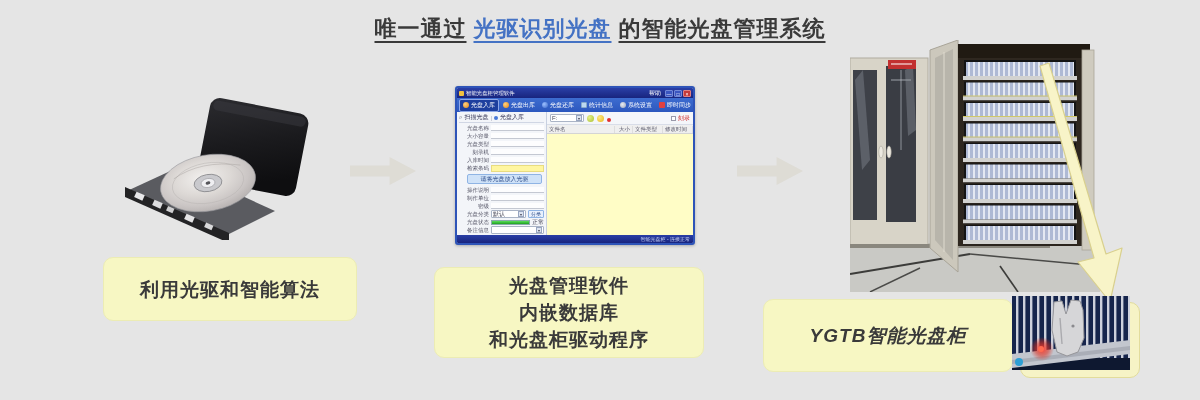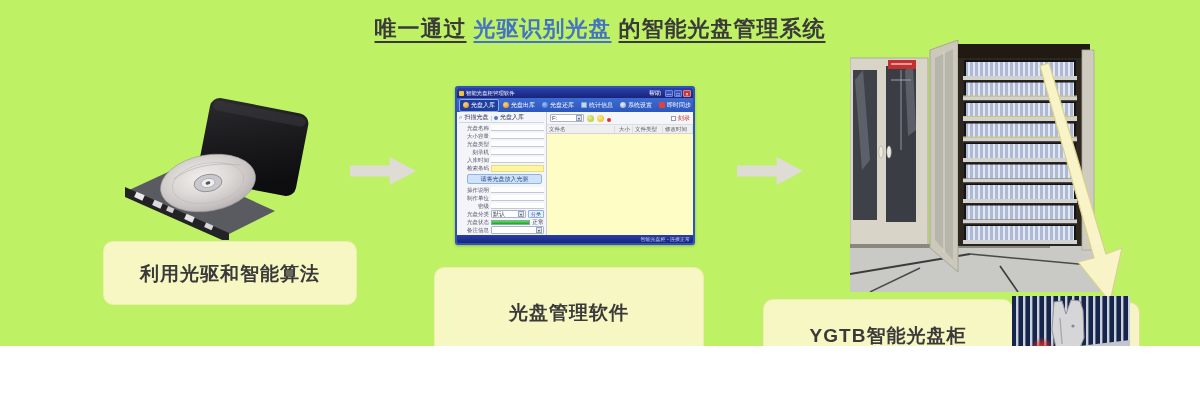--- a/index.html
+++ b/index.html
@@ -1,31 +1,31 @@
 <!DOCTYPE html>
 <html><head>
 <meta charset="utf-8">
 <style>
   * { margin:0; padding:0; box-sizing:border-box; }
   html,body { width:1200px; height:400px; background:#ffffff; font-family:"Liberation Sans", sans-serif; }
-  #canvas { position:relative; width:1200px; height:346px; background:#bef264; overflow:hidden; }
+  #canvas { position:relative; width:1200px; height:400px; background:#e5e5e5; overflow:hidden; }
 
   
   .main-title { position:absolute; left:0; top:14px; width:1200px; text-align:center;
     font-size:22px; font-weight:bold; color:#3a3a3a; letter-spacing:1px; }
   .main-title .u { text-decoration:underline; text-decoration-thickness:2px; text-underline-offset:5px; }
   .main-title .hl { color:#4472c4; text-decoration:underline; text-decoration-thickness:2px; text-underline-offset:5px; margin:0 7px; }
 
   
   .caption { position:absolute; background:#f7f7c3; border:1px solid #ececb4; border-radius:10px;
     color:#3a3a3a; font-size:19px; font-weight:bold; text-align:center; display:flex;
     flex-direction:column; justify-content:center; line-height:27px; letter-spacing:1px; }
-  #caption1 { left:103px; top:241px; width:254px; height:64px; }
+  #caption1 { left:103px; top:257px; width:254px; height:64px; }
   #caption2 { left:434px; top:267px; width:270px; height:91px; }
-  #caption3 { left:763px; top:299px; width:250px; height:73px; }
+  #caption3 { left:763px; top:299px; width:250px; height:73px;font-style:italic; }
 
   
   .flow-arrow { position:absolute; width:66px; height:28px; background:#dedcd5;
     clip-path:polygon(0 30%, 60% 30%, 60% 0, 100% 50%, 60% 100%, 60% 70%, 0 70%); }
   #arrow1 { left:350px; top:157px; }
   #arrow2 { left:737px; top:157px; }
 
   
   .illu { position:absolute; }
 
@@ -278,20 +278,22 @@
           <span class="c c-time">修改时间</span>
         </div>
         <div class="list-area"></div>
       </div>
     </div>
     <div class="sw-statusbar">智能光盘柜 - 连接正常</div>
   </div>
 
   <div class="caption" id="caption2">
     <span>光盘管理软件</span>
+    <span>内嵌数据库</span>
+    <span>和光盘柜驱动程序</span>
   </div>
 
   <svg class="illu" style="left:850px; top:40px;" width="280" height="252" viewBox="0 0 280 252">
     <defs>
       <pattern id="slats" width="5" height="10" patternUnits="userSpaceOnUse">
         <rect width="5" height="10" fill="#aeb9d4"></rect>
         <rect x="3" width="2" height="10" fill="#e4e8f2"></rect>
       </pattern>
     </defs>
 

